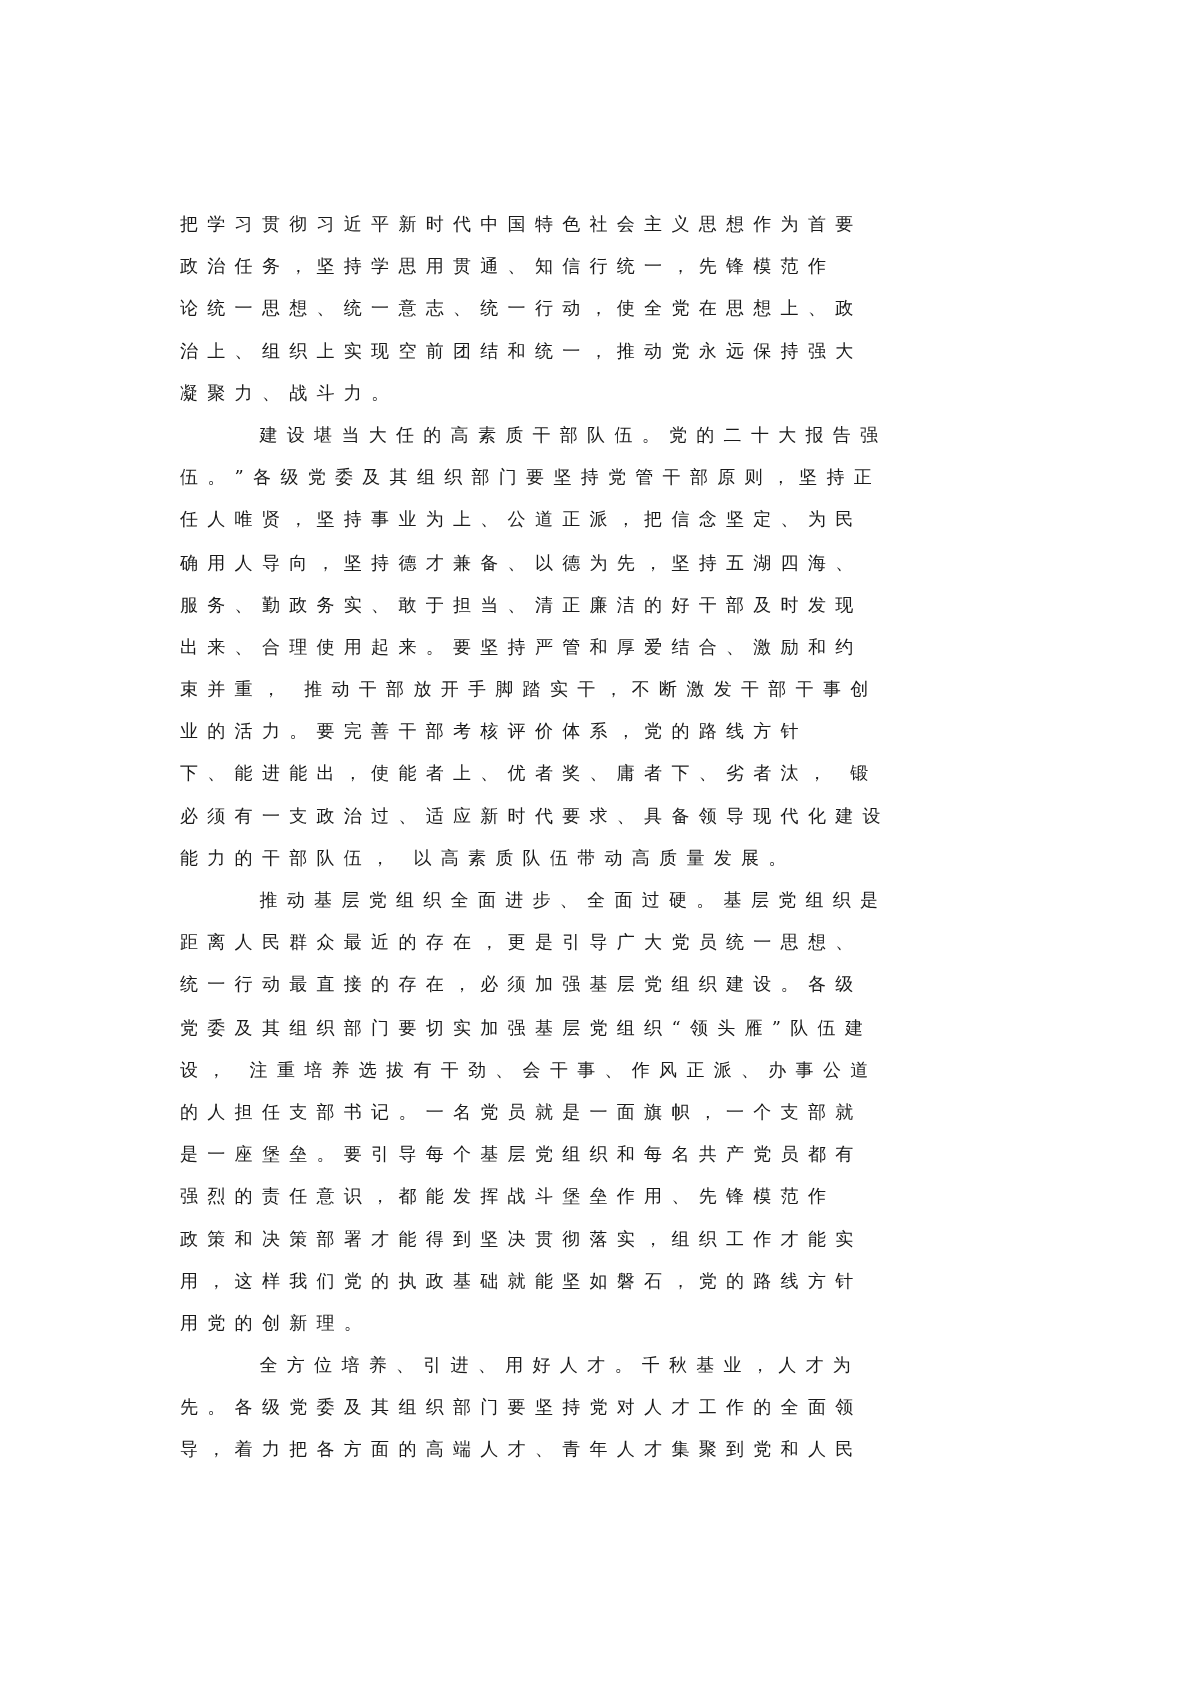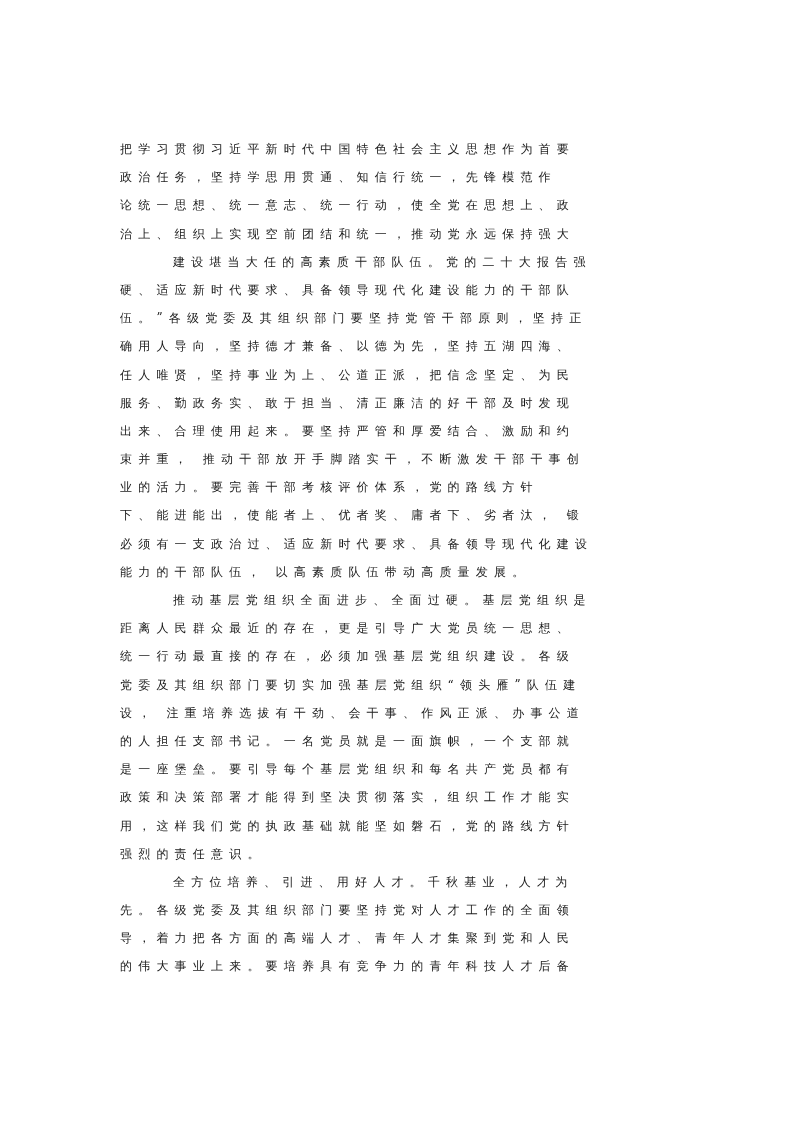--- a/index.html
+++ b/index.html
@@ -25,46 +25,46 @@
 </style>
 </head>
 <body>
 
 <div class="page">
   <div>
     <span class="line">把学习贯彻习近平新时代中国特色社会主义思想作为首要</span>
     <span class="line">政治任务，坚持学思用贯通、知信行统一，先锋模范作</span>
     <span class="line">论统一思想、统一意志、统一行动，使全党在思想上、政</span>
     <span class="line">治上、组织上实现空前团结和统一，推动党永远保持强大</span>
+    <span class="line">凝聚力、战斗力。</span>
   </div>
   <div>
     <span class="line indent">建设堪当大任的高素质干部队伍。党的二十大报告强</span>
-    <span class="line">硬、适应新时代要求、具备领导现代化建设能力的干部队</span>
     <span class="line">伍。”各级党委及其组织部门要坚持党管干部原则，坚持正</span>
+    <span class="line">任人唯贤，坚持事业为上、公道正派，把信念坚定、为民</span>
     <span class="line">确用人导向，坚持德才兼备、以德为先，坚持五湖四海、</span>
-    <span class="line">任人唯贤，坚持事业为上、公道正派，把信念坚定、为民</span>
     <span class="line">服务、勤政务实、敢于担当、清正廉洁的好干部及时发现</span>
     <span class="line">出来、合理使用起来。要坚持严管和厚爱结合、激励和约</span>
     <span class="line">束并重， 推动干部放开手脚踏实干，不断激发干部干事创</span>
     <span class="line">业的活力。要完善干部考核评价体系，党的路线方针</span>
     <span class="line">下、能进能出，使能者上、优者奖、庸者下、劣者汰， 锻</span>
     <span class="line">必须有一支政治过、适应新时代要求、具备领导现代化建设</span>
     <span class="line">能力的干部队伍， 以高素质队伍带动高质量发展。</span>
   </div>
   <div>
     <span class="line indent">推动基层党组织全面进步、全面过硬。基层党组织是</span>
     <span class="line">距离人民群众最近的存在，更是引导广大党员统一思想、</span>
     <span class="line">统一行动最直接的存在，必须加强基层党组织建设。各级</span>
     <span class="line">党委及其组织部门要切实加强基层党组织“领头雁”队伍建</span>
     <span class="line">设， 注重培养选拔有干劲、会干事、作风正派、办事公道</span>
     <span class="line">的人担任支部书记。一名党员就是一面旗帜，一个支部就</span>
     <span class="line">是一座堡垒。要引导每个基层党组织和每名共产党员都有</span>
+    <span class="line">强烈的责任意识，都能发挥战斗堡垒作用、先锋模范作</span>
     <span class="line">政策和决策部署才能得到坚决贯彻落实，组织工作才能实</span>
     <span class="line">用，这样我们党的执政基础就能坚如磐石，党的路线方针</span>
-    <span class="line">强烈的责任意识。</span>
+    <span class="line">用党的创新理。</span>
   </div>
   <div>
     <span class="line indent">全方位培养、引进、用好人才。千秋基业，人才为</span>
     <span class="line">先。各级党委及其组织部门要坚持党对人才工作的全面领</span>
     <span class="line">导，着力把各方面的高端人才、青年人才集聚到党和人民</span>
-    <span class="line">的伟大事业上来。要培养具有竞争力的青年科技人才后备</span>
   </div>
 </div>
 
 </body></html>

